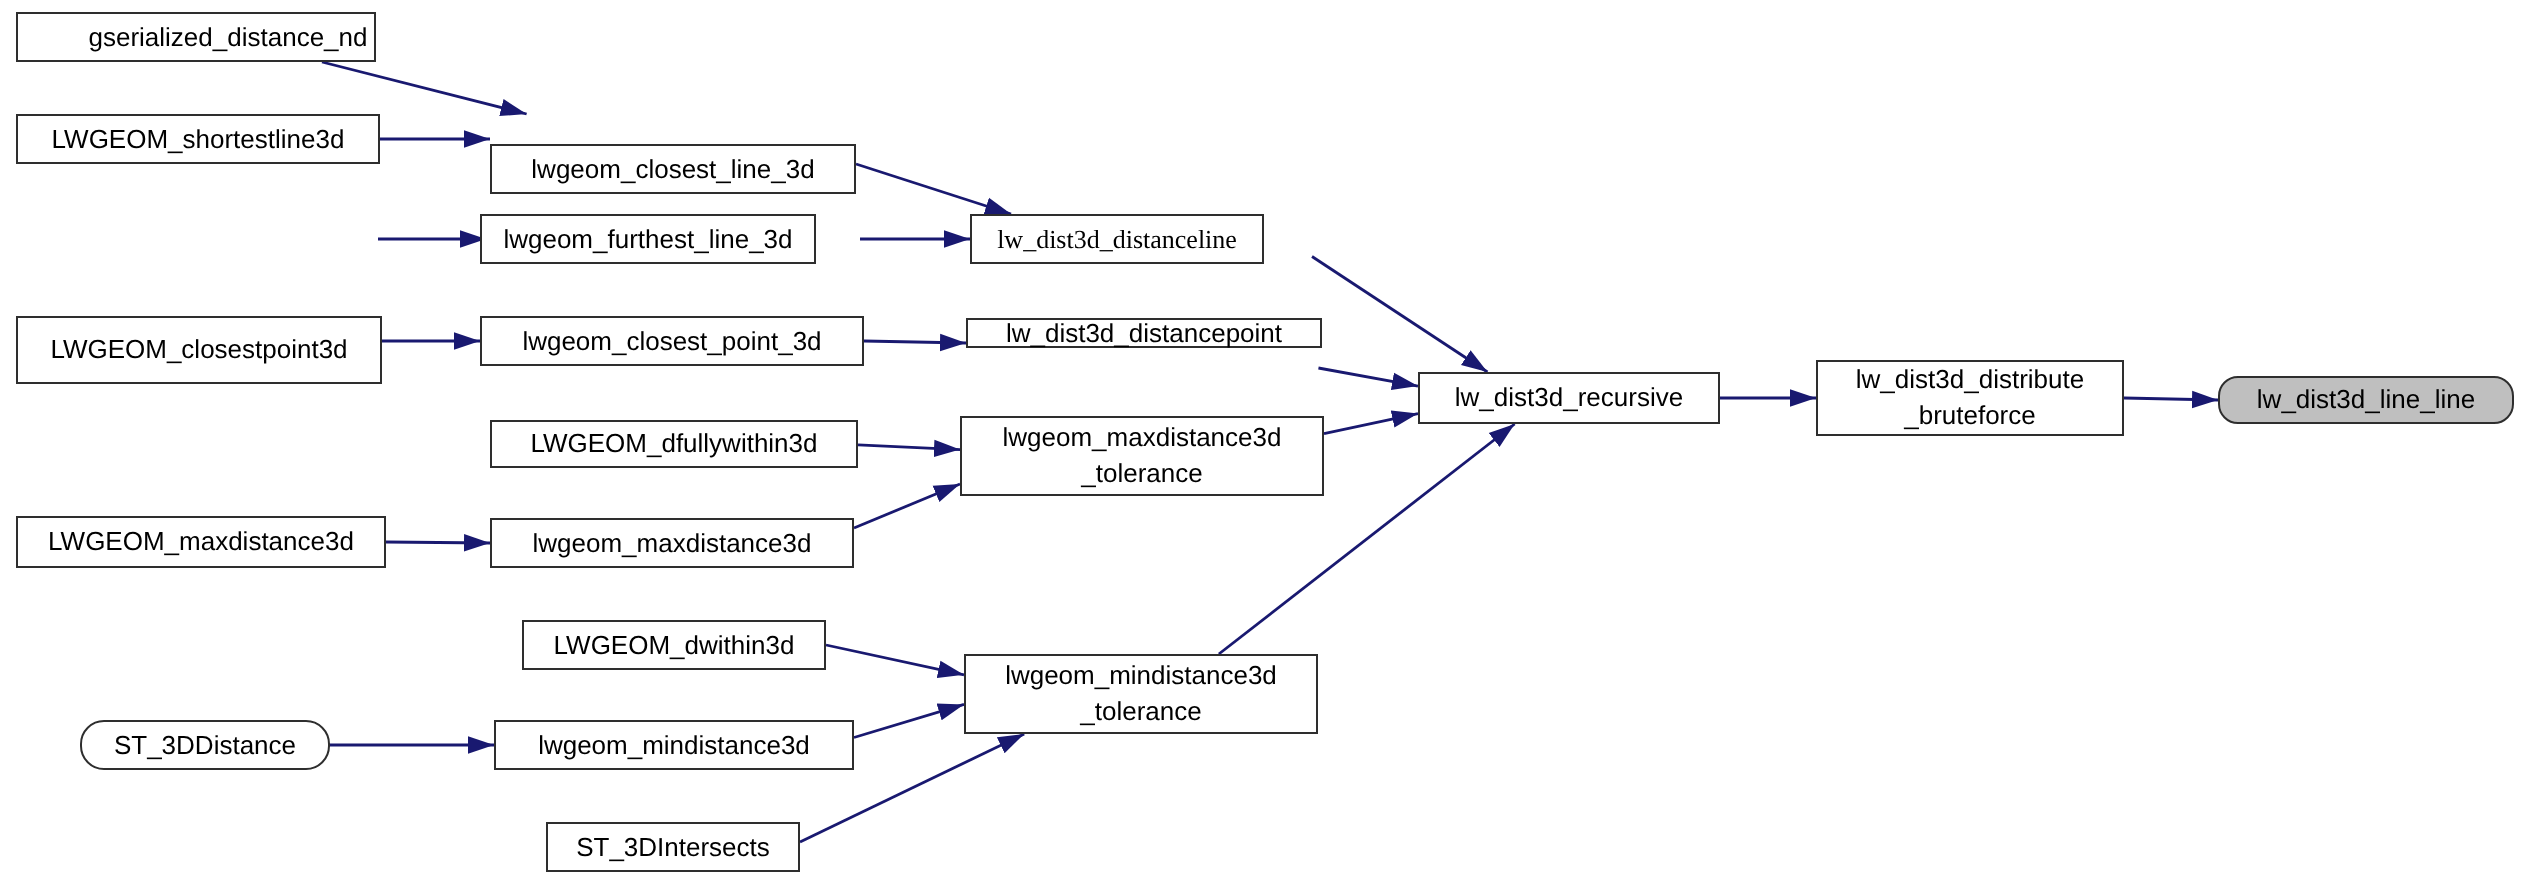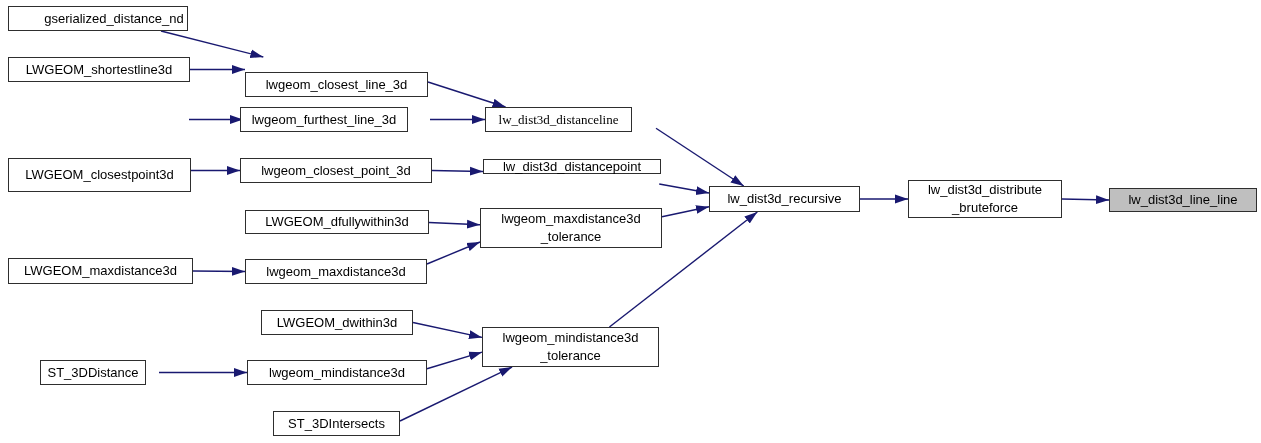--- a/index.html
+++ b/index.html
@@ -42,20 +42,21 @@
     justify-content: center;
     text-align: center;
     font-size: 13px;
     line-height: 1.35;
     white-space: pre-line;
     cursor: pointer;
   }
   .node.highlight {
     background: var(--highlight-fill, #bfbfbf);
     cursor: default;
+    border-radius: 10px;
   }
   .node span {
     display: block;
     padding: 0 2px;
   }
 </style>
 </head>
 <body>
 
 <div class="canvas">
@@ -94,21 +95,21 @@
     <div class="node" style="left: 485px; top: 107px; width: 147px; height: 25px; font-family: Liberation Serif, serif;"><span>lw_dist3d_distanceline</span></div>
     <div class="node" style="left: 8px; top: 158px; width: 183px; height: 34px;"><span>LWGEOM_closestpoint3d</span></div>
     <div class="node" style="left: 240px; top: 158px; width: 192px; height: 25px;"><span>lwgeom_closest_point_3d</span></div>
     <div class="node" style="left: 483px; top: 159px; width: 178px; height: 15px;"><span>lw_dist3d_distancepoint</span></div>
     <div class="node" style="left: 245px; top: 210px; width: 184px; height: 24px;"><span>LWGEOM_dfullywithin3d</span></div>
     <div class="node" style="left: 480px; top: 208px; width: 182px; height: 40px;"><span>lwgeom_maxdistance3d
 _tolerance</span></div>
     <div class="node" style="left: 8px; top: 258px; width: 185px; height: 26px;"><span>LWGEOM_maxdistance3d</span></div>
     <div class="node" style="left: 245px; top: 259px; width: 182px; height: 25px;"><span>lwgeom_maxdistance3d</span></div>
     <div class="node" style="left: 261px; top: 310px; width: 152px; height: 25px;"><span>LWGEOM_dwithin3d</span></div>
-    <div class="node" style="left: 40px; top: 360px; width: 106px; height: 25px;"><span>ST_3DDistance</span></div>
+    <div class="node" style="left: 40px; top: 360px; width: 125px; height: 25px; border-radius: 12px;"><span>ST_3DDistance</span></div>
     <div class="node" style="left: 247px; top: 360px; width: 180px; height: 25px;"><span>lwgeom_mindistance3d</span></div>
     <div class="node" style="left: 482px; top: 327px; width: 177px; height: 40px;"><span>lwgeom_mindistance3d
 _tolerance</span></div>
     <div class="node" style="left: 273px; top: 411px; width: 127px; height: 25px;"><span>ST_3DIntersects</span></div>
     <div class="node" style="left: 709px; top: 186px; width: 151px; height: 26px;"><span>lw_dist3d_recursive</span></div>
     <div class="node" style="left: 908px; top: 180px; width: 154px; height: 38px;"><span>lw_dist3d_distribute
 _bruteforce</span></div>
     <div class="node highlight" style="left: 1109px; top: 188px; width: 148px; height: 24px;"><span>lw_dist3d_line_line</span></div>
   </div>
 

